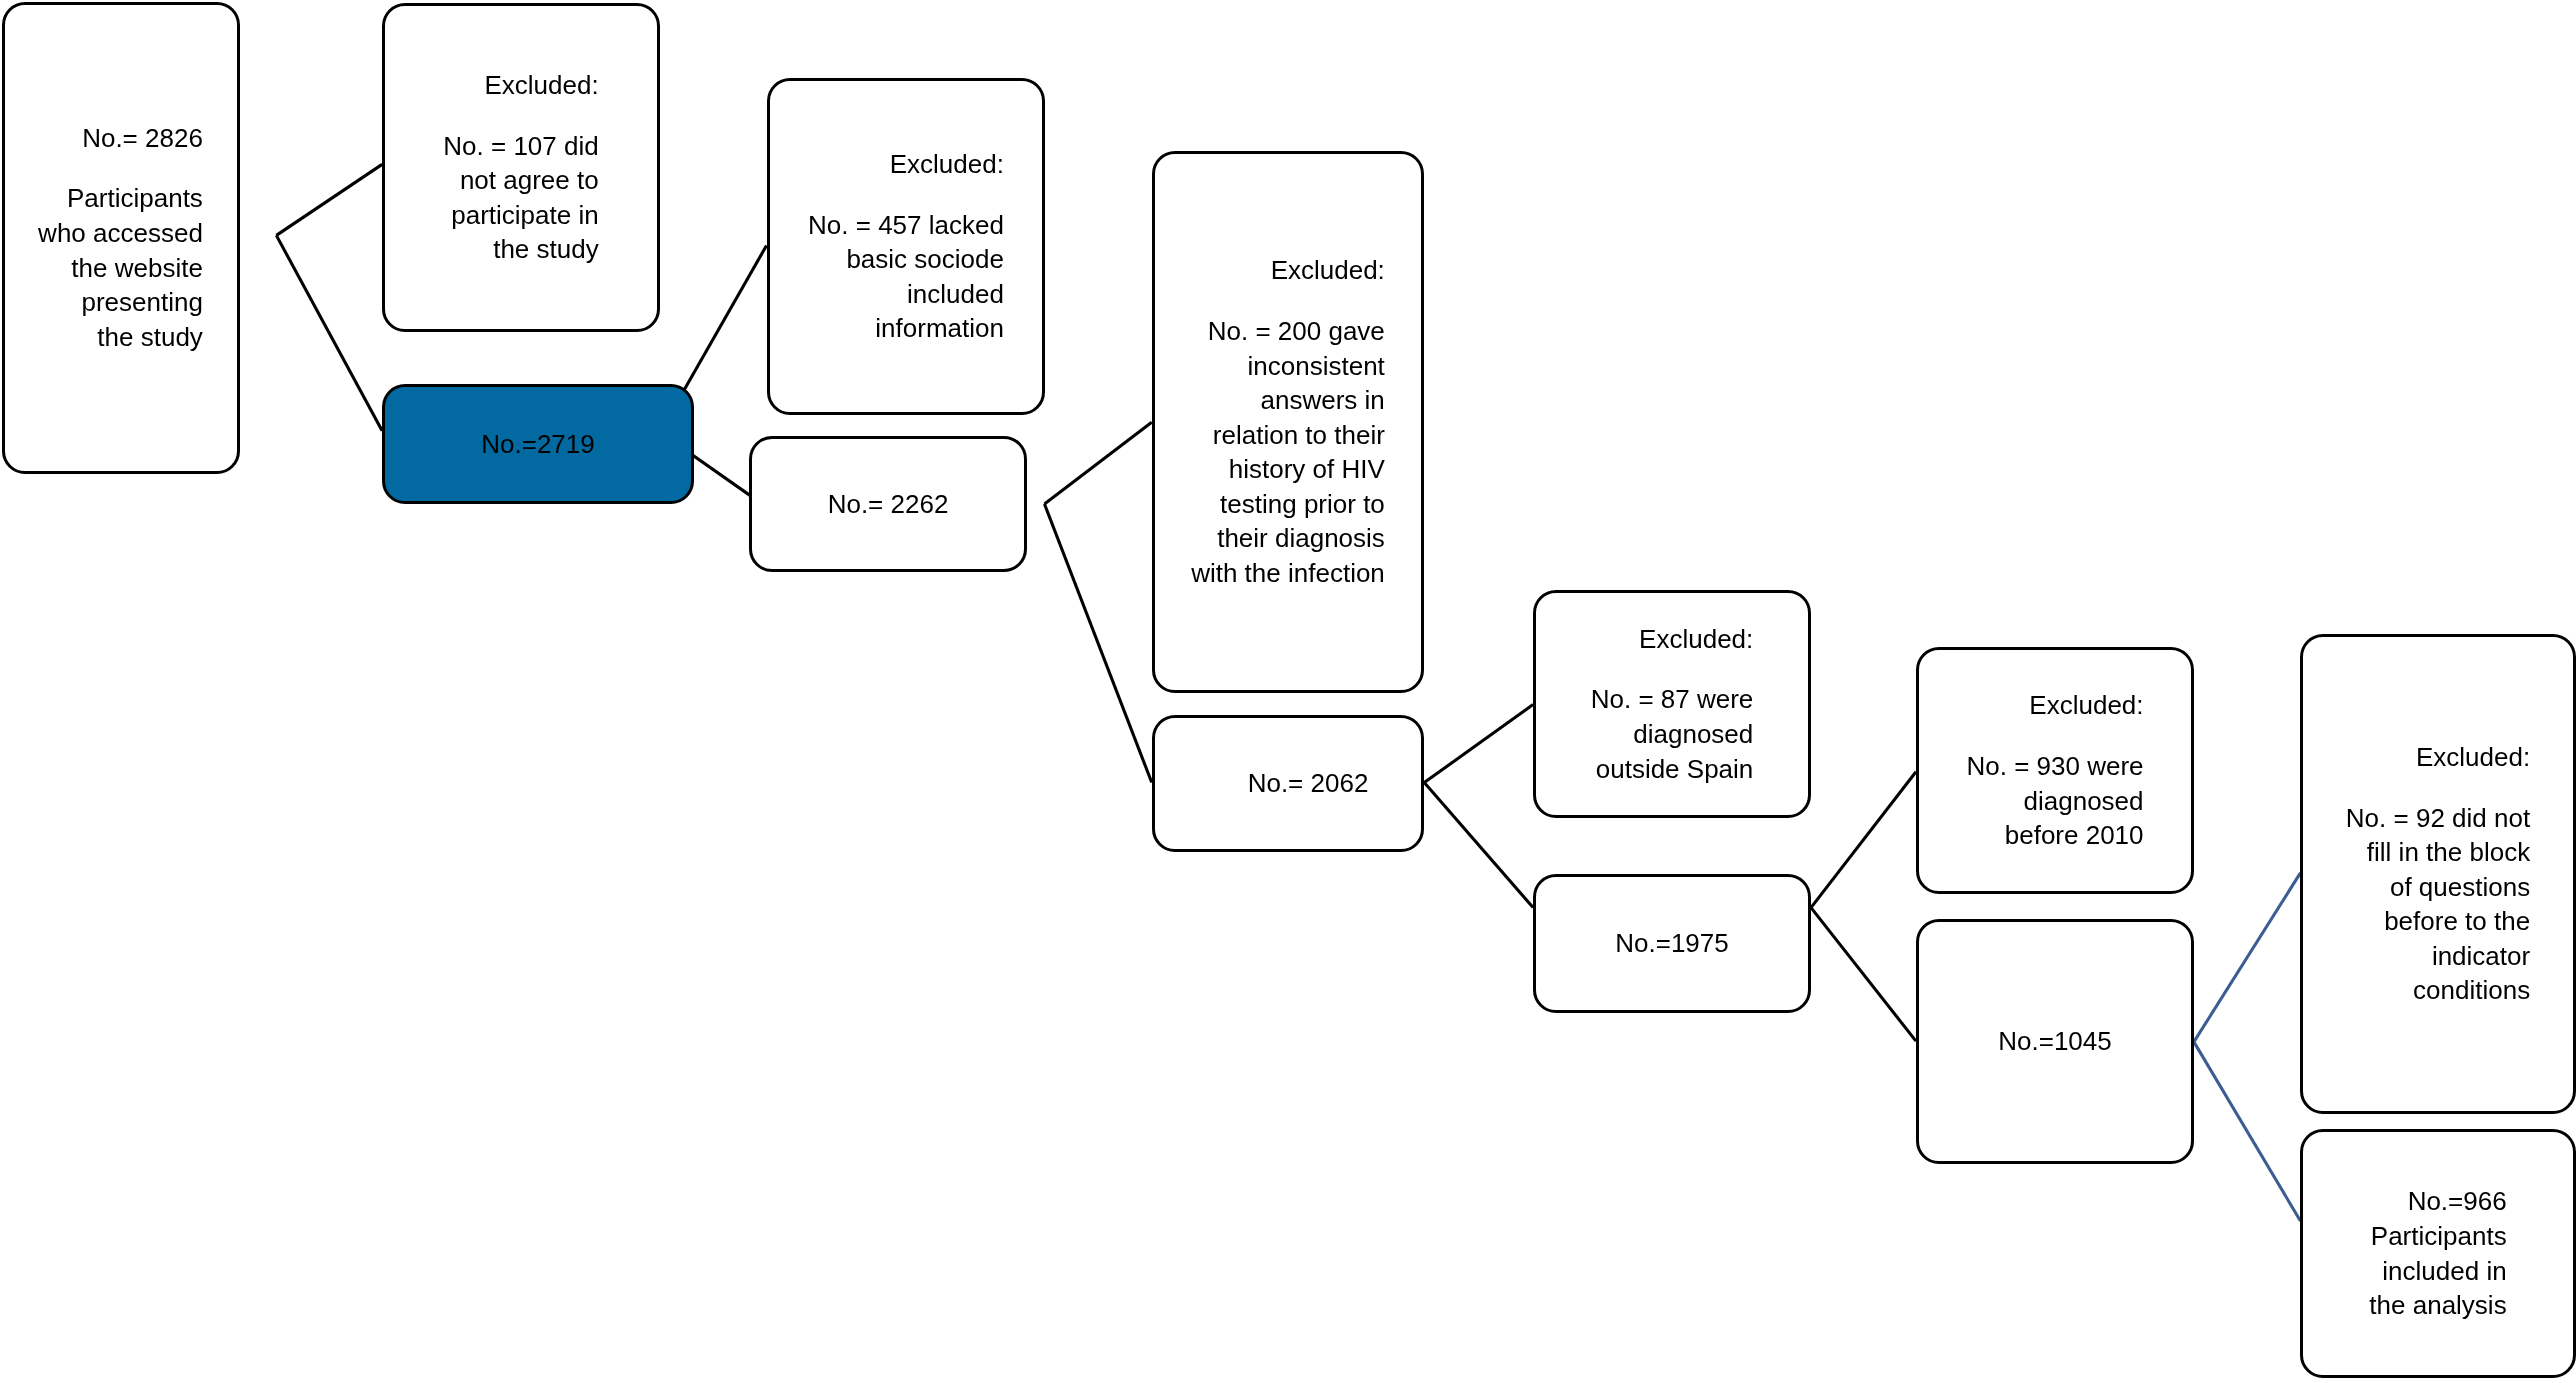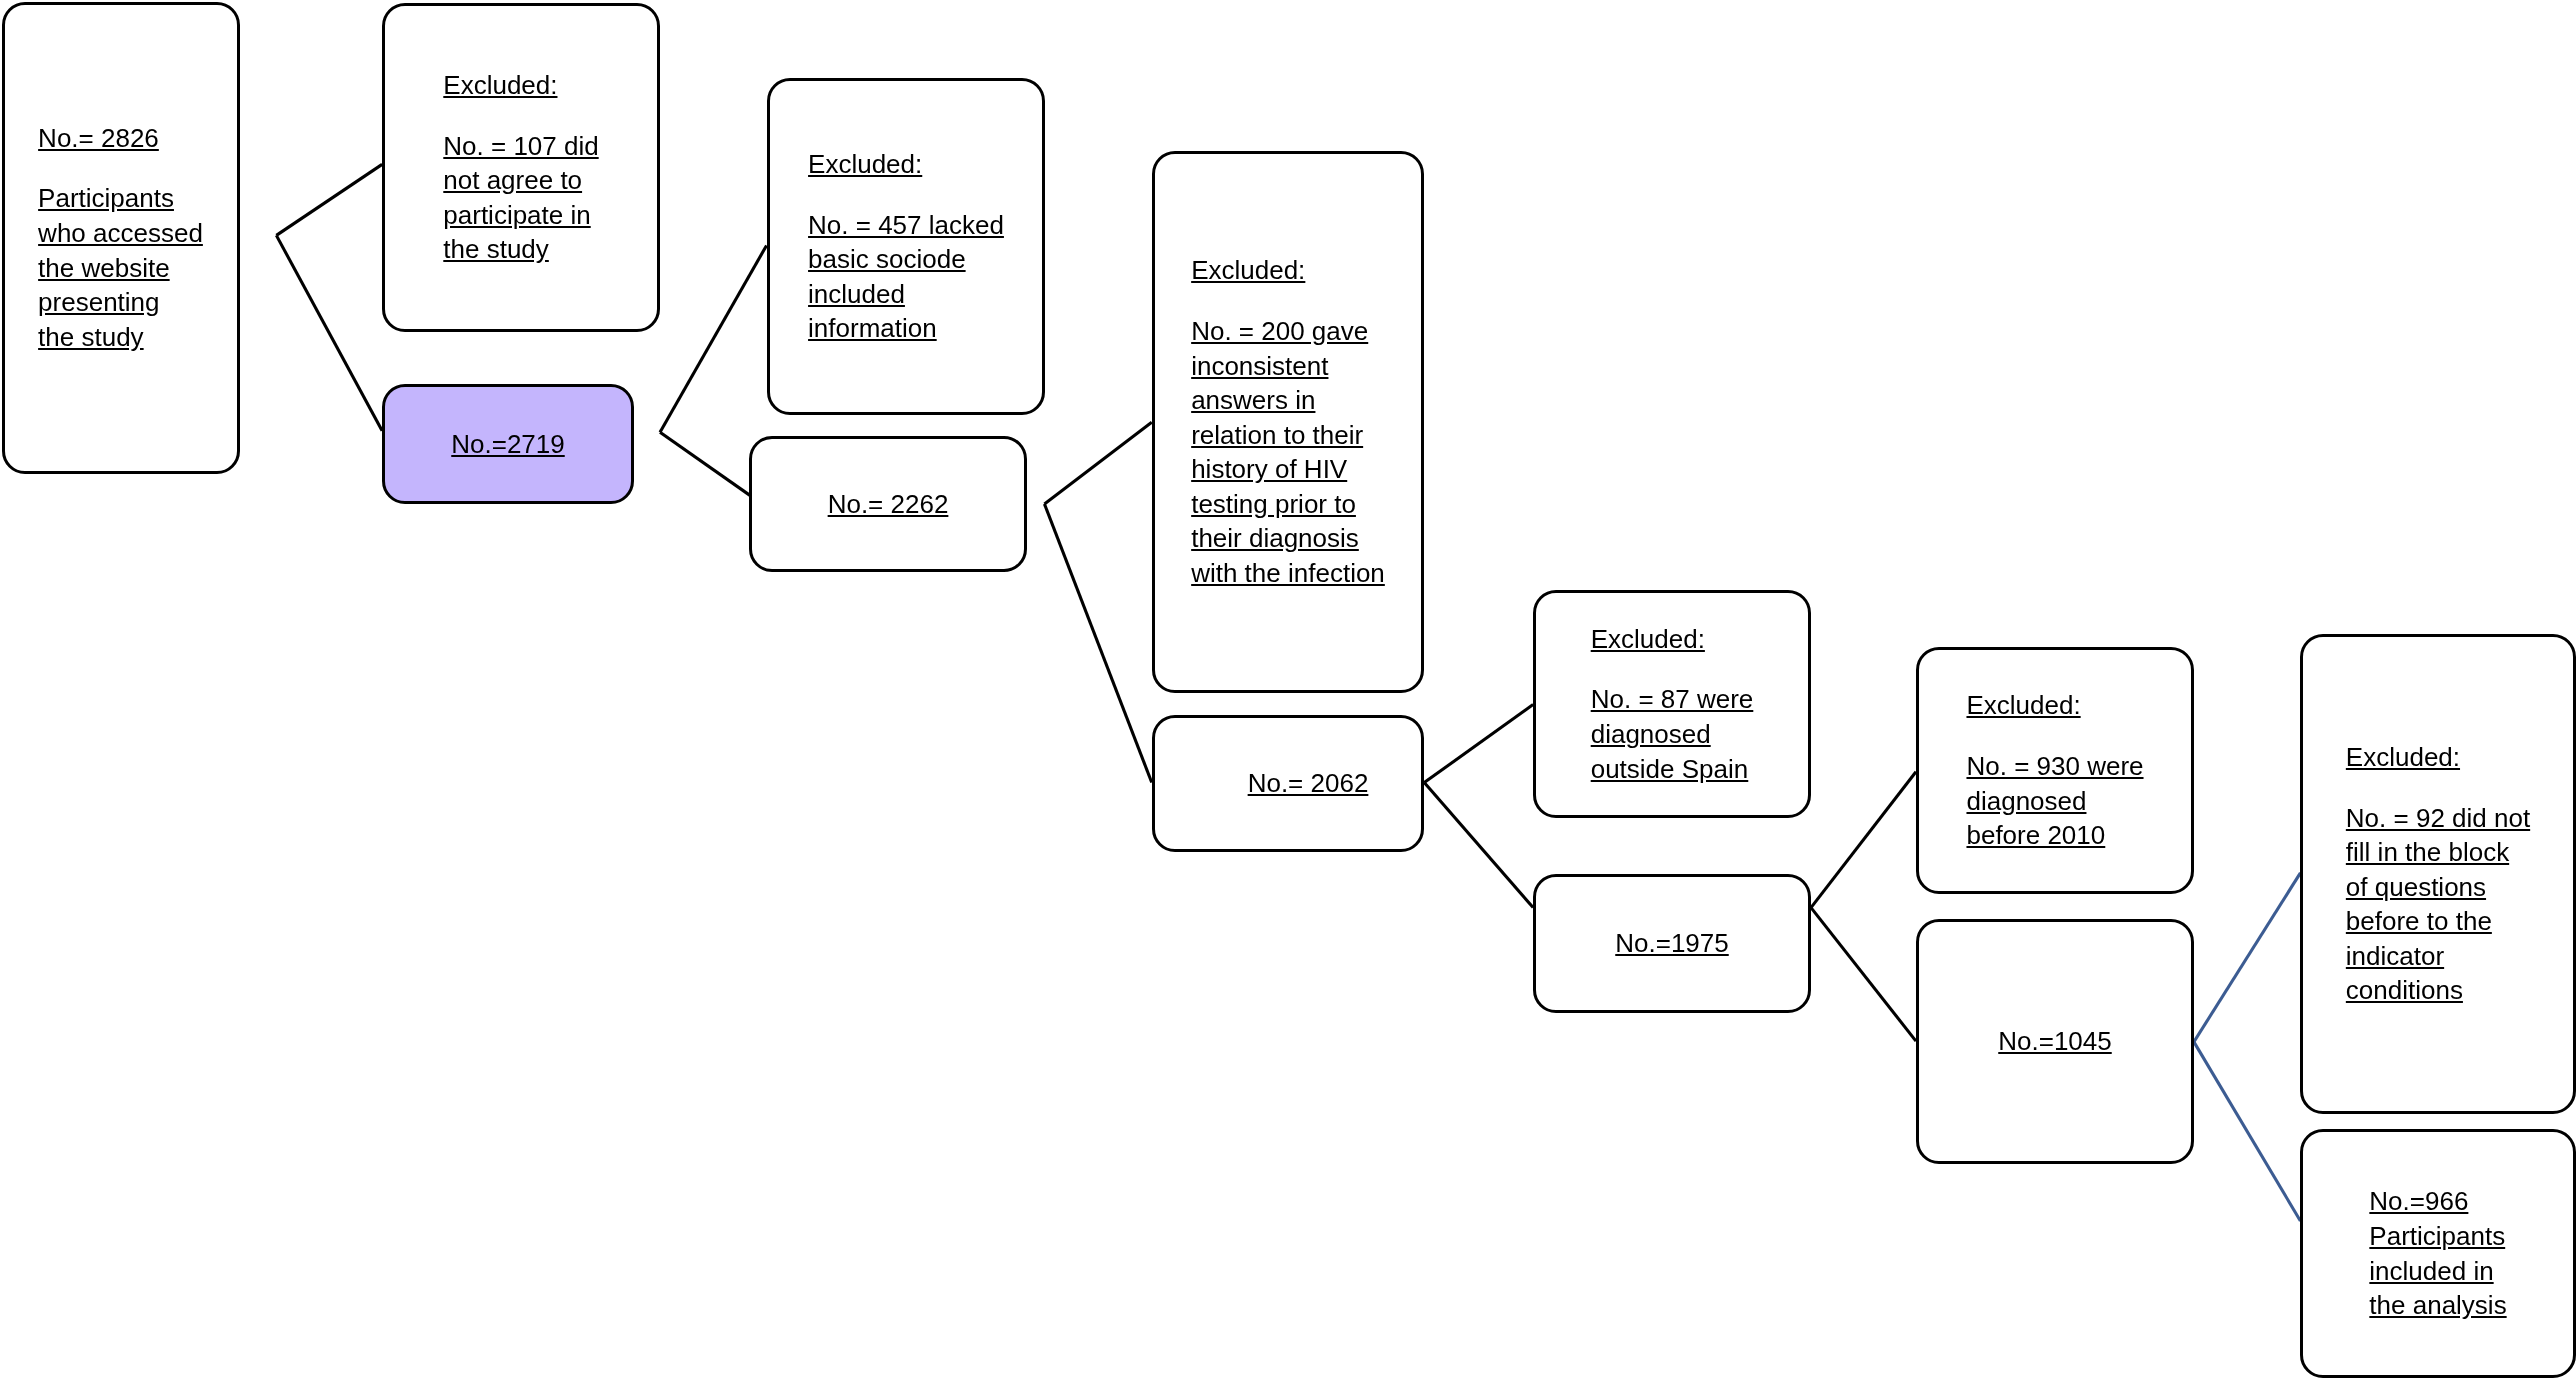--- a/index.html
+++ b/index.html
@@ -29,27 +29,26 @@
   .node {
     position: absolute;
     box-sizing: border-box;
     background: #ffffff;
     border: 3.1px solid #000000;
     border-radius: 23px;
     display: flex;
     flex-direction: column;
     align-items: center;
     justify-content: center;
-    text-align: left;
+    text-align: right;
     color: #000000;
     font-family: "Liberation Sans", sans-serif;
     font-size: 26px;
     line-height: 1.33;
     z-index: 2;
-    text-decoration: underline;
   }
   .node .line {
     display: block;
     white-space: pre;
   }
   .node .spacer {
     display: block;
     height: 26px;
   }
 </style>
@@ -86,21 +85,21 @@
       <div class="node" style="left: 382px; top: 3.1px; width: 278px; height: 329px; border-color: rgb(0, 0, 0); border-width: 3.1px; border-radius: 23px; background: rgb(255, 255, 255); color: rgb(0, 0, 0); font-size: 26px;">
         <div>
           <span class="line">Excluded:</span>
           <span class="spacer"></span>
           <span class="line">No. = 107 did</span>
           <span class="line">not agree to</span>
           <span class="line">participate in</span>
           <span class="line">the study</span>
         </div>
       </div>
-      <div class="node" style="left: 382px; top: 384px; width: 252px; height: 120px; border-color: rgb(0, 0, 0); border-width: 3.1px; border-radius: 23px; background: #c4b5fd; color: rgb(0, 0, 0); font-size: 26px;">
+      <div class="node" style="left: 382px; top: 384px; width: 312px; height: 120px; border-color: rgb(0, 0, 0); border-width: 3.1px; border-radius: 23px; background: #0369a1; color: rgb(0, 0, 0); font-size: 26px;">
         <div>
           <span class="line">No.=2719</span>
         </div>
       </div>
       <div class="node" style="left: 767px; top: 78px; width: 278px; height: 337px; border-color: rgb(0, 0, 0); border-width: 3.1px; border-radius: 23px; background: rgb(255, 255, 255); color: rgb(0, 0, 0); font-size: 26px;">
         <div>
           <span class="line">Excluded:</span>
           <span class="spacer"></span>
           <span class="line">No. = 457 lacked</span>
           <span class="line">basic sociode</span>

